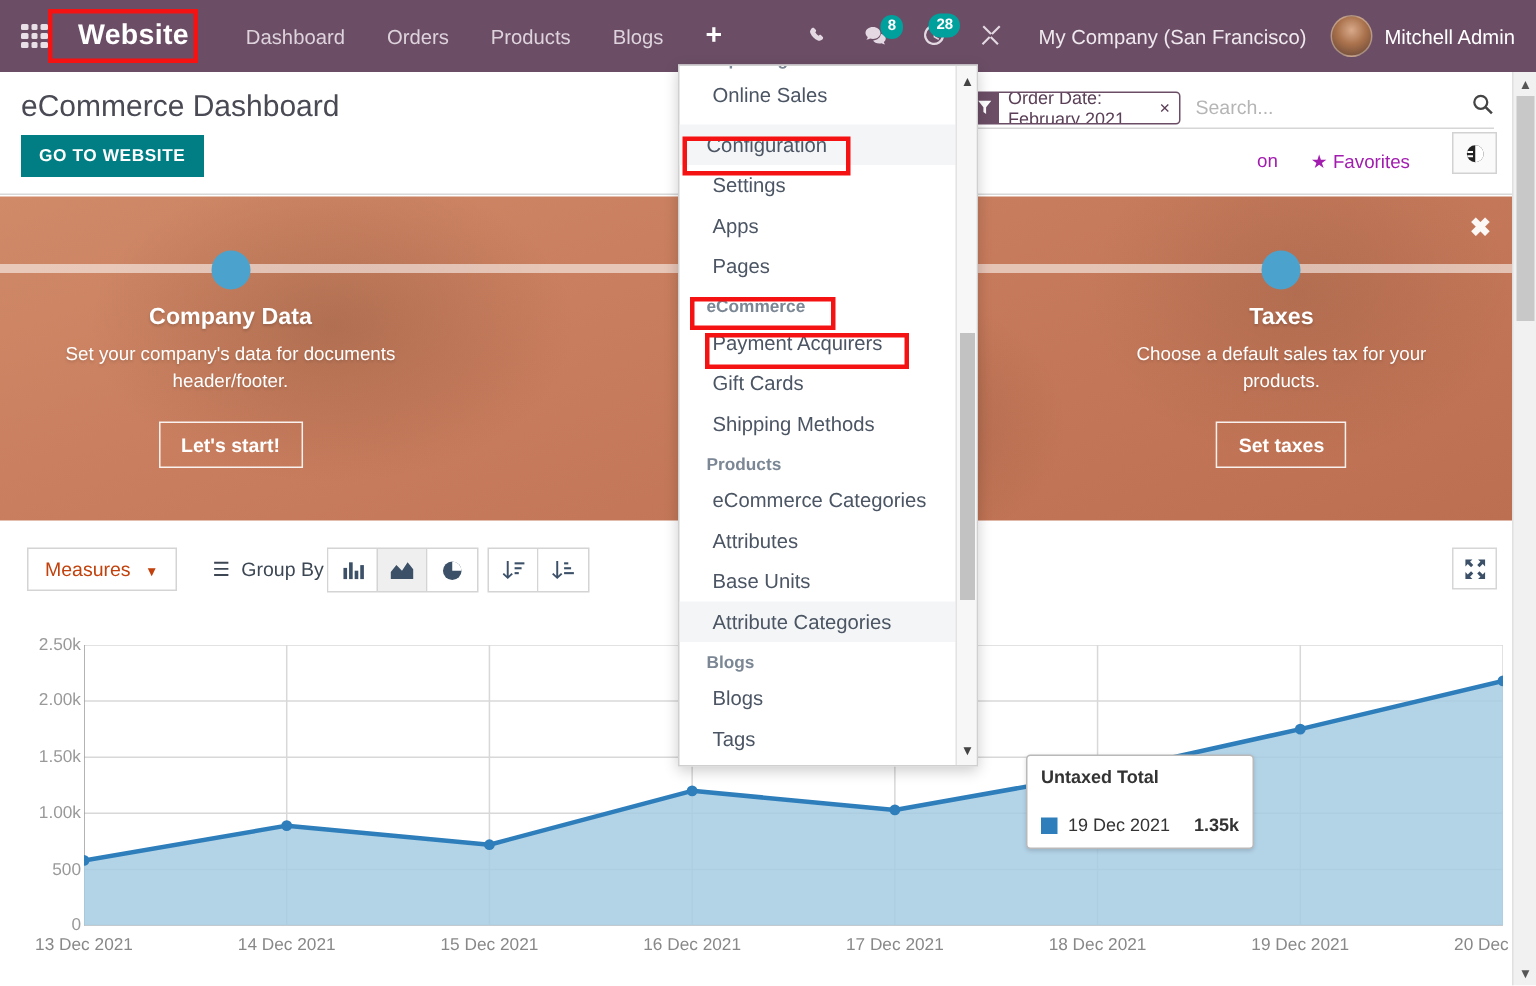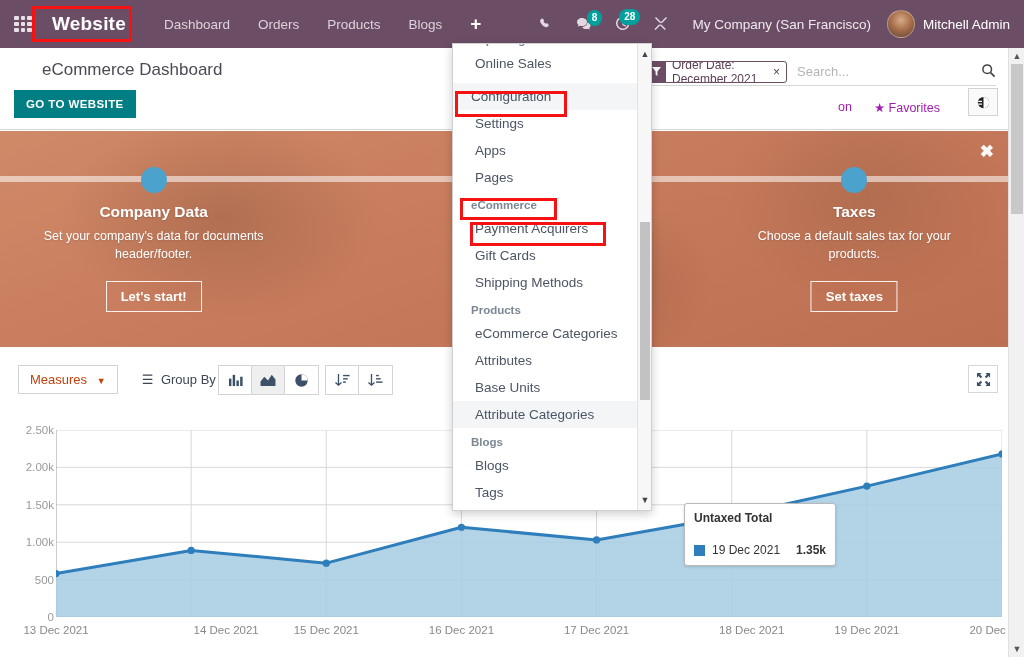--- a/index.html
+++ b/index.html
@@ -33,21 +33,21 @@
       background:radial-gradient(circle at 50% 35%, #d8a98a 0%, #a9714c 45%, #5d4033 100%);
       border:1px solid rgba(255,255,255,.35); }
   .username { font-size:13.5px; color:#fff; cursor:pointer; white-space:nowrap;}
 
   
   .anno { position:absolute; border:3px solid #f51212; z-index:95; pointer-events:none; }
 
   
   #cp { position:absolute; left:0; top:48px; width:1010px; height:82px; background:#fff;
         border-bottom:1px solid #d8d8d8; z-index:10; }
-  #cp .title { position:absolute; left:14px; top:12px; font-size:17px; color:#4a4a55;margin-left:28px; }
+  #cp .title { position:absolute; left:14px; top:12px; font-size:20px; color:#4a4a55; }
   .btn-teal { position:absolute; left:14px; top:42px; background:#017e84; color:#fff;
       font-size:11.5px; font-weight:bold; letter-spacing:.4px; padding:8px 12px; border:0;
       cursor:pointer; font-family:"Liberation Sans", sans-serif; }
   .searchwrap { position:absolute; right:14px; top:10px; width:350px; height:28px;
       border-bottom:1px solid #d6d6d6; display:flex; align-items:center; }
   .facet { display:flex; align-items:center; height:22px; border:1px solid #6b4e66; border-radius:3px;
       overflow:hidden; font-size:12px; cursor:pointer;}
   .facet .fic { background:#6b4e66; color:#fff; padding:0 5px; height:100%; display:flex; align-items:center; font-size:10px;}
   .facet .flbl { padding:0 6px; color:#5a3f56; }
   .facet .fx { padding:0 6px 0 0; color:#5a3f56; font-size:12px; }
@@ -188,21 +188,21 @@
   <div class="title">eCommerce Dashboard</div>
   <button class="btn-teal">GO TO WEBSITE</button>
 
   <div class="searchwrap">
     <div class="facet">
       <span class="fic">
         <svg width="9" height="9" viewBox="0 0 10 10">
             <path fill="currentColor" d="M0 0h10L6 5v5L4 8.6V5z"></path>
           </svg>
       </span>
-      <span class="flbl">Order Date: December 2021</span>
+      <span class="flbl">Order Date: February 2021</span>
       <span class="fx">×</span>
     </div>
     <input class="searchinput" placeholder="Search..." style="">
     <span class="searchmag">
       <svg width="15" height="15" viewBox="0 0 16 16">
           <circle cx="6.6" cy="6.6" r="4.6" fill="none" stroke="currentColor" stroke-width="1.6"></circle>
           <path stroke="currentColor" stroke-width="1.8" d="M10.2 10.2L14.5 14.5"></path>
         </svg>
     </span>
   </div>
@@ -335,25 +335,25 @@
       <circle cx="135.14285714285714" cy="120.428" r="3.6" fill="#2e7ebb"></circle>
       <circle cx="270.2857142857143" cy="133.144" r="3.6" fill="#2e7ebb"></circle>
       <circle cx="405.42857142857144" cy="97.24000000000001" r="3.6" fill="#2e7ebb"></circle>
       <circle cx="540.5714285714286" cy="109.956" r="3.6" fill="#2e7ebb"></circle>
       <circle cx="675.7142857142857" cy="86.02" r="3.6" fill="#2e7ebb"></circle>
       <circle cx="810.8571428571429" cy="56.099999999999994" r="3.6" fill="#2e7ebb"></circle>
       <circle cx="946" cy="23.936000000000007" r="3.6" fill="#2e7ebb"></circle>
     </svg>
   <div id="xaxis" style="position:absolute;left:0;top:220px;width:916px;height:24px;">
       <div class="xtick" style="left: 56px; top: 2px;">13 Dec 2021</div>
-      <div class="xtick" style="left: 191.143px; top: 2px; margin-left: 35px;">14 Dec 2021</div>
+      <div class="xtick" style="left: 191.143px; top: 2px;">14 Dec 2021</div>
       <div class="xtick" style="left: 326.286px; top: 2px;">15 Dec 2021</div>
       <div class="xtick" style="left: 461.429px; top: 2px;">16 Dec 2021</div>
       <div class="xtick" style="left: 596.571px; top: 2px;">17 Dec 2021</div>
-      <div class="xtick" style="left: 731.714px; top: 2px; margin-left: 20px;">18 Dec 2021</div>
+      <div class="xtick" style="left: 731.714px; top: 2px;">18 Dec 2021</div>
       <div class="xtick" style="left: 866.857px; top: 2px;">19 Dec 2021</div>
       <div class="xtick" style="left: 1002px; top: 2px;">20 Dec 2021</div>
     </div>
 </div>
 
 <div id="tip">
   <div class="tt">Untaxed Total</div>
   <div class="tr">
     <span class="sw"></span>
     <span>19 Dec 2021</span>

